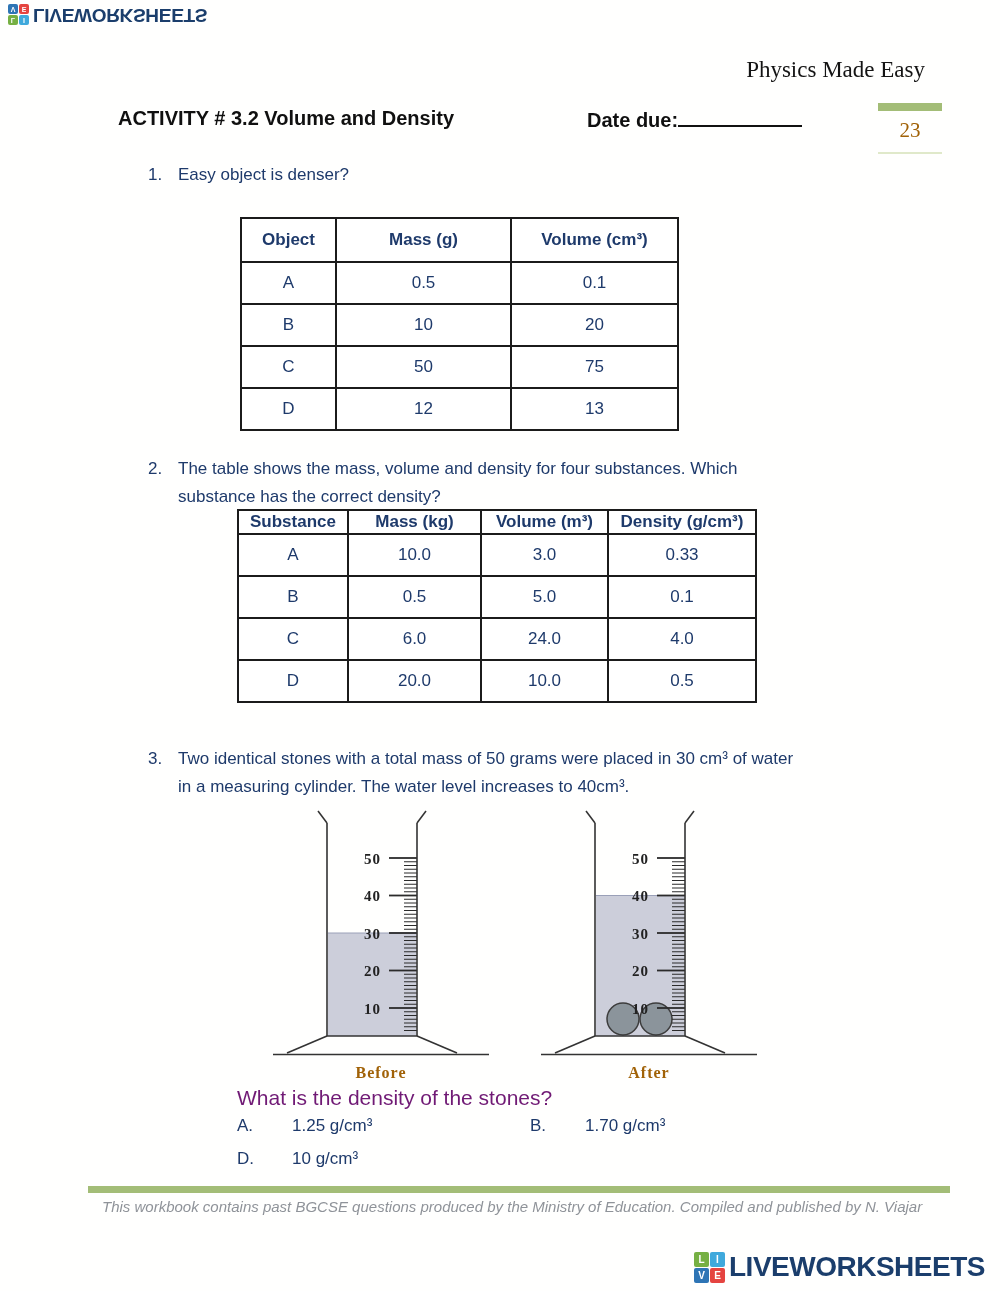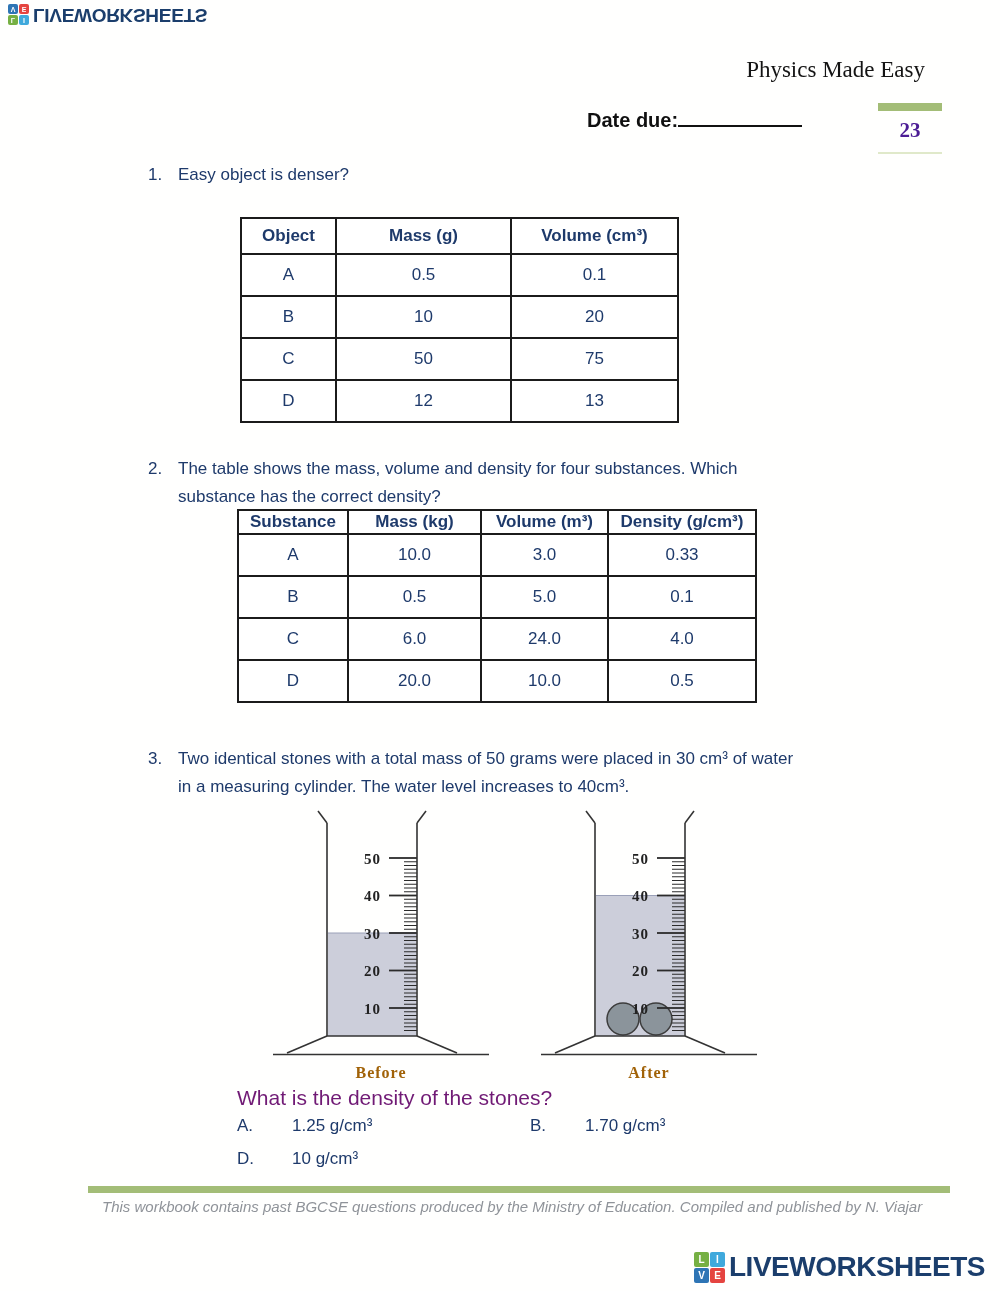--- a/index.html
+++ b/index.html
@@ -19,38 +19,38 @@
   .logo-bottom .wordmark { font-size:28px; font-weight:bold; color:#1b3e6c; letter-spacing:-0.5px; }
 
   
   .brand { position:absolute; top:57px; right:75px; font-family:"Liberation Serif", serif;
            font-size:23px; color:#141414; }
   .activity-title { position:absolute; left:118px; top:107px; font-size:20px; font-weight:bold; color:#101010; }
   .date-due { position:absolute; left:587px; top:107px; font-size:20px; font-weight:bold; color:#101010; }
   .due-line { display:inline-block; width:124px; border-bottom:2.5px solid #111; height:20px; }
   .pageno { position:absolute; left:878px; top:103px; width:64px; text-align:center; }
   .pageno .bar { width:64px; height:8px; background:#a3bd77; }
-  .pageno .num { font-family:"Liberation Serif", serif; font-size:21px; color:#4c1d95; margin-top:7px;font-weight:bold; }
+  .pageno .num { font-family:"Liberation Serif", serif; font-size:21px; color:#a16207; margin-top:7px; }
   .pageno .thinline { width:64px; height:2px; background:#e0e9ca; margin-top:9px; }
 
   
   .question { position:absolute; display:flex; color:#1e3a6b; font-size:17px; line-height:28px; }
   .qnum { width:30px; flex:none; }
   .q1 { left:148px; top:161px; }
   .q2 { left:148px; top:455px; }
   .q3 { left:148px; top:745px; }
   .prompt { position:absolute; left:237px; top:1086px; color:#701a75; font-size:21px; }
 
   
   table { border-collapse:collapse; table-layout:fixed; position:absolute; background:#fff; }
   th, td { border:2px solid #1b1b1b; text-align:center; vertical-align:middle;
            color:#1e3a6b; font-size:17px; overflow:hidden; }
   th { font-weight:bold; }
   #table1 { left:240px; top:217px; width:437px; }
-  #table1 th { height:36px; }
+  #table1 th { height:44px; }
   #table1 td { height:42px; }
   #table2 { left:237px; top:509px; width:518px; }
   #table2 th { height:24px; }
   #table2 td { height:42px; }
 
   
   .diagram { position:absolute; left:265px; top:803px; display:flex; gap:36px; }
   .cyl-block { width:232px; }
   .cyl-block svg { display:block; width:232px; height:258px; }
   svg text { font-family:"Liberation Serif", serif; }
@@ -76,20 +76,21 @@
     <div class="lw-squares">
         <div class="sq" style="background: rgb(118, 176, 67);">L</div>
         <div class="sq" style="background: rgb(63, 169, 220);">I</div>
         <div class="sq" style="background: rgb(46, 117, 181);">V</div>
         <div class="sq" style="background: rgb(229, 68, 64);">E</div>
       </div>
     <div class="wordmark">LIVEWORKSHEETS</div>
   </div>
 
   <div class="brand">Physics Made Easy</div>
+  <div class="activity-title">ACTIVITY # 3.2 Volume and Density</div>
   <div class="date-due"><span>Date due:</span><span class="due-line"></span></div>
   <div class="pageno">
     <div class="bar"></div>
     <div class="num">23</div>
     <div class="thinline"></div>
   </div>
 
   <div class="question q1">
     <div class="qnum">1.</div>
     <div>

